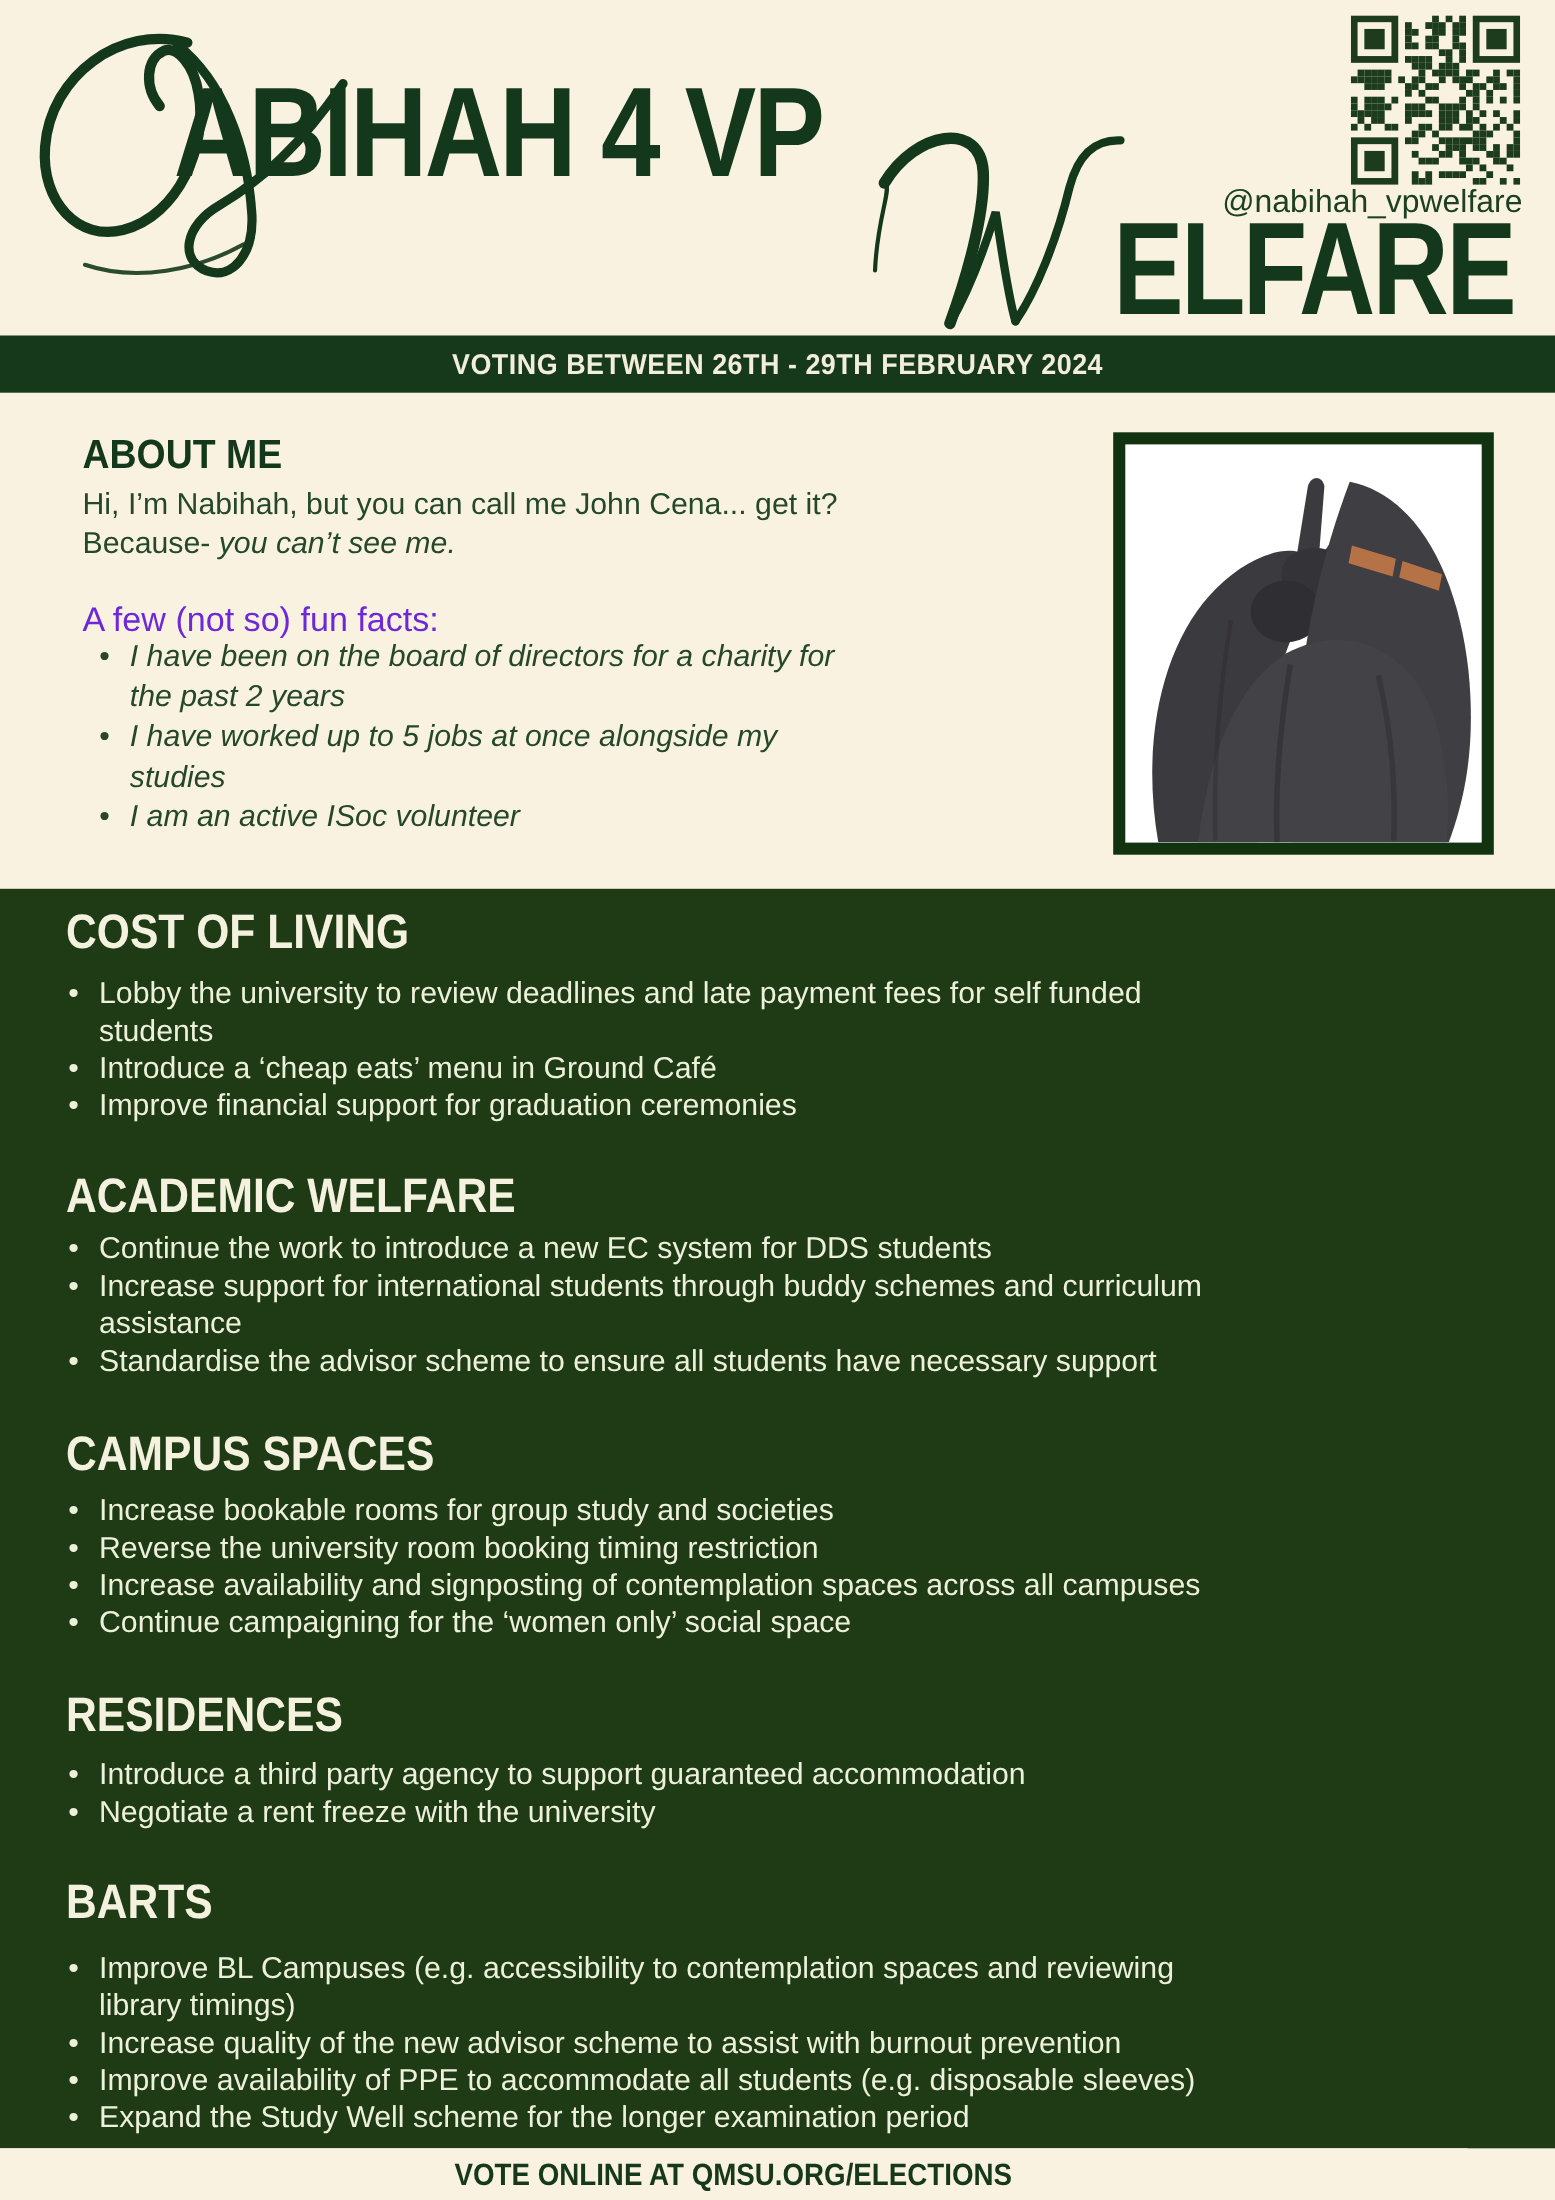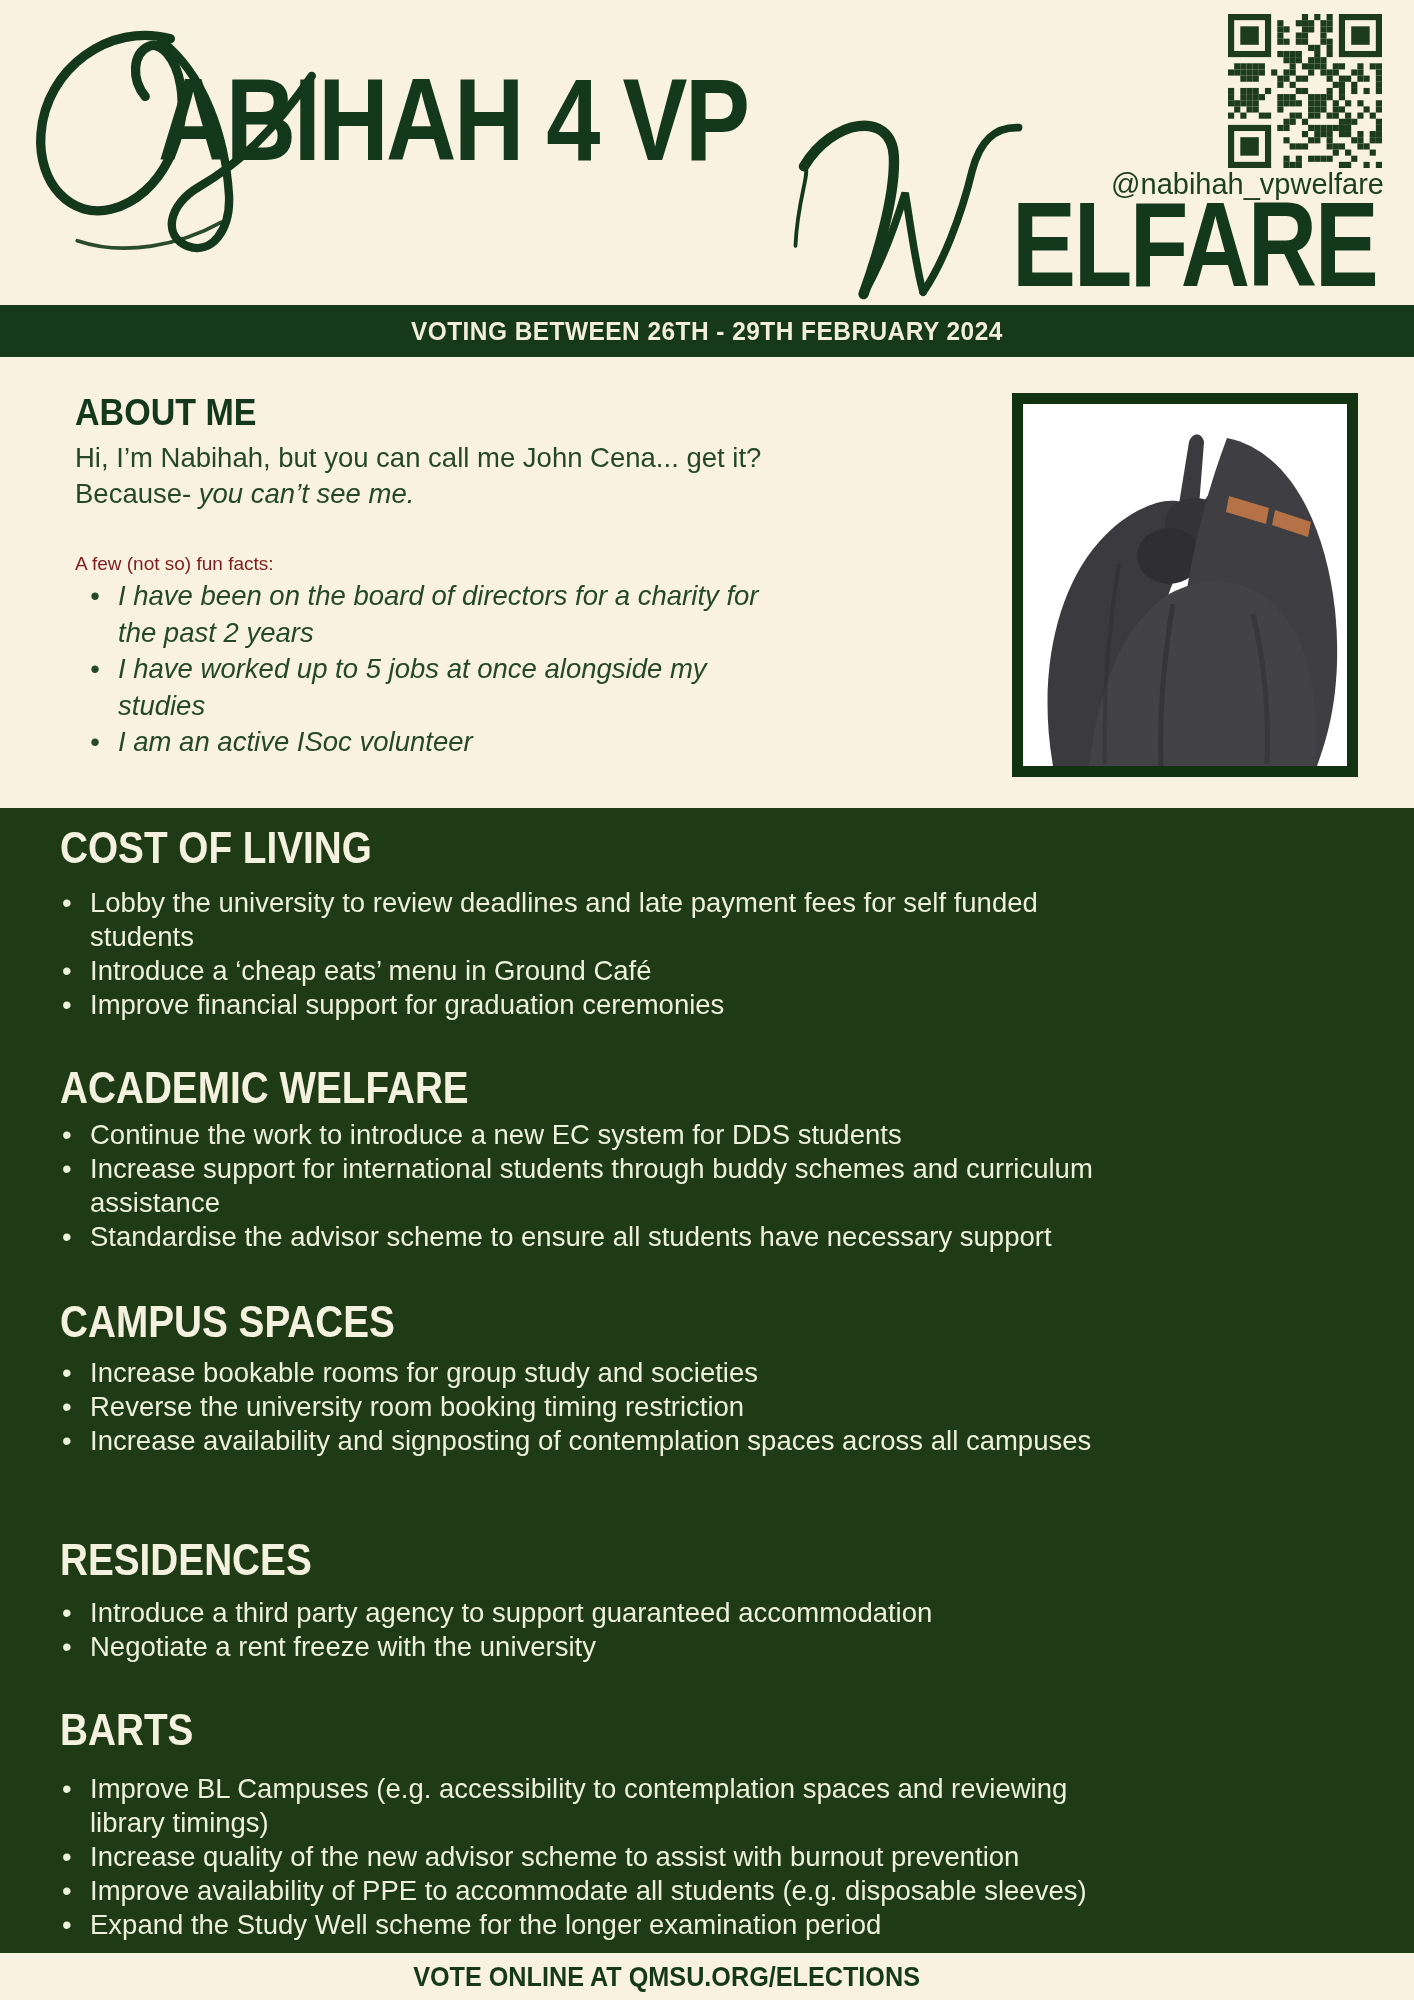--- a/index.html
+++ b/index.html
@@ -21,21 +21,21 @@
   #handle{right:30px;top:168px;font-size:29px;color:#1d4022;white-space:nowrap;}
 
   
   #banner{left:0;top:305px;width:1414px;height:52px;background:#17391b;display:flex;align-items:center;justify-content:center;}
   #banner span{color:#f2eedb;font-weight:700;font-size:26px;letter-spacing:0.5px;transform:scaleX(0.94);transform-origin:50% 50%;white-space:nowrap;}
 
   
   #about-heading{left:75px;top:394px;font-size:37px;font-weight:800;line-height:1;}
   #about-heading .condense{transform:scaleX(0.92);}
   #about-intro{left:75px;top:440px;width:790px;font-size:27.5px;line-height:36px;color:#25482a;}
-  #about-facts-intro{left:75px;top:546px;font-size:19px;line-height:36px;color:#7f1d1d;}
+  #about-facts-intro{left:75px;top:546px;font-size:31px;line-height:36px;color:#6d28d9;}
   #about-facts{left:88px;top:578px;width:690px;}
   #about-facts ul{margin:0;padding:0;list-style:none;font-style:italic;}
   #about-facts li{position:relative;padding-left:30px;font-size:27.5px;line-height:36.5px;color:#25482a;}
   #about-facts li::before{content:"•";position:absolute;left:2px;top:0;}
   .ital{font-style:italic;}
 
   
   #portrait{left:1012px;top:393px;width:346px;height:384px;background:#12330f;padding:0;box-sizing:border-box;}
   #portrait .inner{position:absolute;left:11px;top:11px;right:11px;bottom:11px;background:#ffffff;overflow:hidden;}
   #portrait svg{display:block;width:100%;height:100%;}
@@ -388,20 +388,21 @@
     <li>Continue the work to introduce a new EC system for DDS students</li>
     <li>Increase support for international students through buddy schemes and curriculum assistance</li>
     <li>Standardise the advisor scheme to ensure all students have necessary support</li>
   </ul>
 
   <div class="sec-h" id="sec2-h"><span class="condense">CAMPUS SPACES</span></div>
   <ul class="sec-ul w1300" id="sec2-ul">
     <li>Increase bookable rooms for group study and societies</li>
     <li>Reverse the university room booking timing restriction</li>
     <li>Increase availability and signposting of contemplation spaces across all campuses</li>
+    <li>Continue campaigning for the ‘women only’ social space</li>
   </ul>
 
   <div class="sec-h" id="sec3-h"><span class="condense">RESIDENCES</span></div>
   <ul class="sec-ul w1300" id="sec3-ul">
     <li>Introduce a third party agency to support guaranteed accommodation</li>
     <li>Negotiate a rent freeze with the university</li>
   </ul>
 
   <div class="sec-h" id="sec4-h"><span class="condense">BARTS</span></div>
   <ul class="sec-ul w1060" id="sec4-ul">

